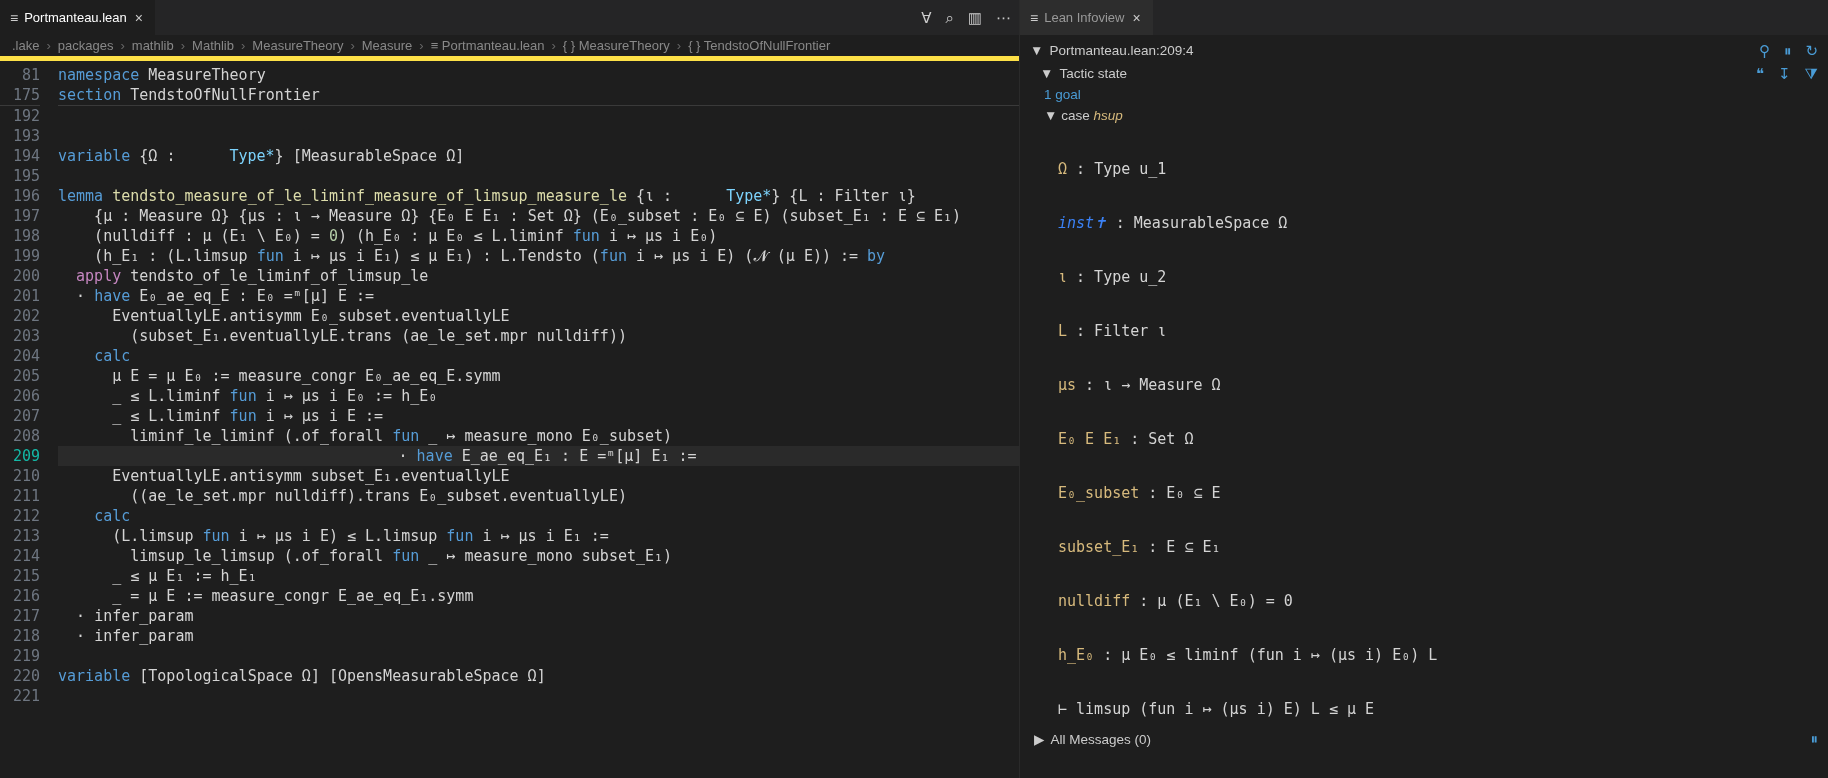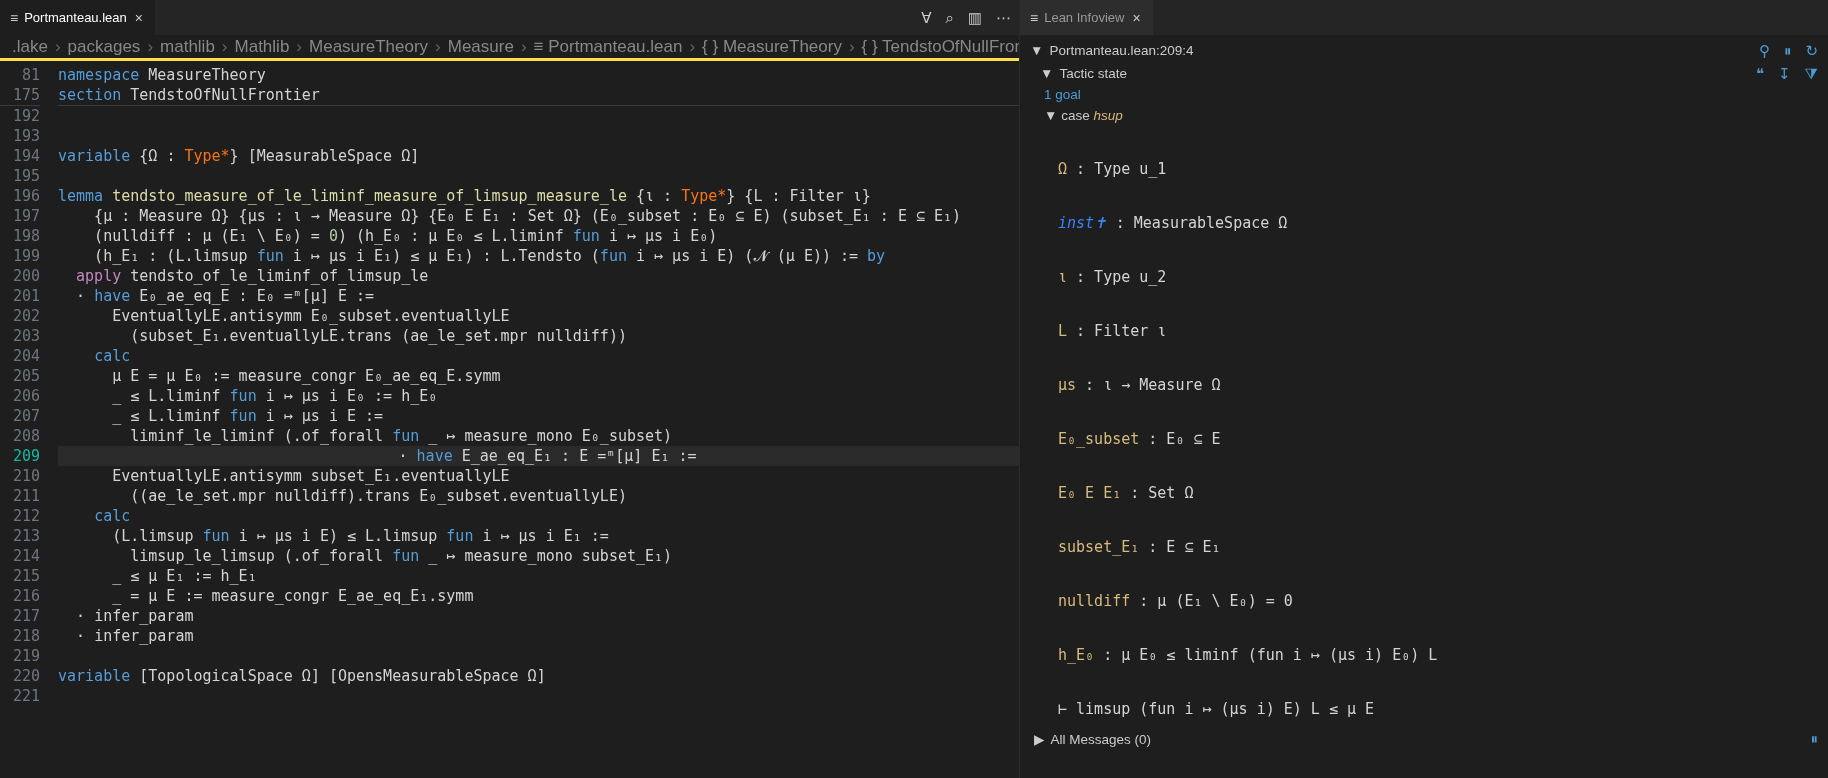--- a/index.html
+++ b/index.html
@@ -20,41 +20,41 @@
     height:35px; display:flex; align-items:center; padding:0 10px; gap:6px;
     background:#1e1e1e; color:#fff; font-size:13px; border-right:1px solid #252526;
   }
   .tab.inactive { background:#2d2d2d; color:#999;}
   .tab-icon { color:#cccccc; font-size:14px;}
   .tab-close { color:#cccccc; cursor:pointer; font-size:14px; padding:0 2px;}
   .tab-actions { position:absolute; right:8px; display:flex; gap:14px; align-items:center; color:#cccccc;}
   .tab-actions span { cursor:pointer; font-size:15px;}
   .breadcrumb {
     height:26px; display:flex; align-items:center; padding:0 12px; gap:4px;
-    color:#8a8a8a; font-size:17px; background:#1e1e1e; border-bottom:3px solid #fde047;
+    color:#8a8a8a; font-size:13px; background:#1e1e1e; border-bottom:5px solid #fde047;
     white-space:nowrap; overflow:hidden;
   }
   .breadcrumb .sep { color:#666; padding:0 3px;}
   .breadcrumb .sym { color:#888;}
   .code-area { flex:1; overflow:hidden; display:flex; }
   .gutter {
     width:58px; text-align:right; color:#6e7681; padding:4px 18px 0 0;
     font-family:"Consolas","Menlo",monospace; font-size:15px; line-height:20px;
     user-select:none;
   }
   .code {
     flex:1; font-family:"Consolas","Menlo",monospace; font-size:15px; line-height:20px;
     padding-top:4px; white-space:pre; color:#d4d4d4;
   }
   .sticky {
     border-bottom:1px solid #3a3a3a; background:#1e1e1e;
   }
   .kw { color:#569cd6;}
   .nsname { color:#d4d4d4;}
-  .ty { color:#f97316;}
+  .ty { color:#7dd3fc;margin-left:45px;}
   .fn { color:#dcdcaa;}
   .op { color:#d4d4d4;}
   .tac { color:#c586c0;}
   .num { color:#b5cea8;}
   .cursor-line { background:#2a2a2a;text-align:center;}
   .gutter .cur { color:#14b8a6;}
   
   .iv-body { padding:4px 10px; font-size:13.5px; overflow:auto; flex:1;}
   .iv-hdr { display:flex; align-items:center; gap:6px; padding:4px 0; color:#ccc;}
   .iv-hdr .tri { color:#ccc;}
@@ -187,22 +187,22 @@
       <span class="tri">▼</span>
       <span>case</span>
       <span class="case-name">hsup</span>
     </div>
     <div id="hyps">
         <div class="iv-hyp"><span class="hypname">Ω</span><span class="op"> : </span><span class="op">Type u_1</span></div>
         <div class="iv-hyp"><span class="hyp-it">inst✝</span><span class="op"> : MeasurableSpace Ω</span></div>
         <div class="iv-hyp"><span class="hypname">ι</span><span class="op"> : Type u_2</span></div>
         <div class="iv-hyp"><span class="hypname">L</span><span class="op"> : Filter ι</span></div>
         <div class="iv-hyp"><span class="hypname">μs</span><span class="op"> : ι → Measure Ω</span></div>
+        <div class="iv-hyp"><span class="hypname">E₀ E E₁</span><span class="op"> : Set Ω</span></div>
         <div class="iv-hyp"><span class="hypname">E₀_subset</span><span class="op"> : E₀ ⊆ E</span></div>
-        <div class="iv-hyp"><span class="hypname">E₀ E E₁</span><span class="op"> : Set Ω</span></div>
         <div class="iv-hyp"><span class="hypname">subset_E₁</span><span class="op"> : E ⊆ E₁</span></div>
         <div class="iv-hyp"><span class="hypname">nulldiff</span><span class="op"> : μ (E₁ \ E₀) = 0</span></div>
         <div class="iv-hyp"><span class="hypname">h_E₀</span><span class="op"> : μ E₀ ≤ liminf (fun i ↦ (μs i) E₀) L</span></div>
         <div class="iv-hyp"><span class="op">⊢ limsup (fun i ↦ (μs i) E) L ≤ μ E</span></div>
       </div>
     <div class="iv-msgs">
       <div class="iv-msgs-row">
         <div class="iv-hdr">
           <span class="tri">▶</span>
           <span>All Messages (0)</span>

